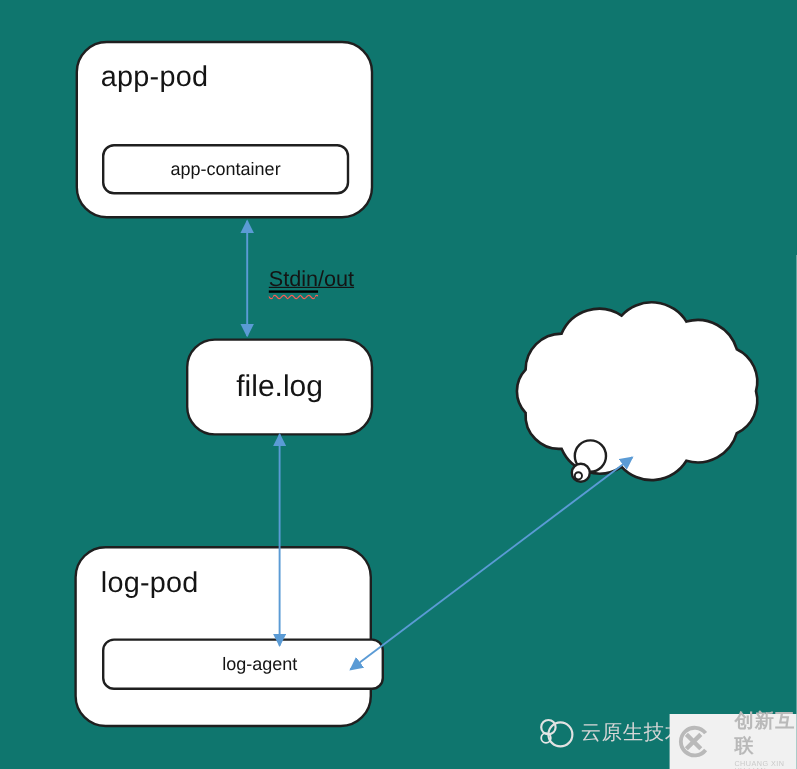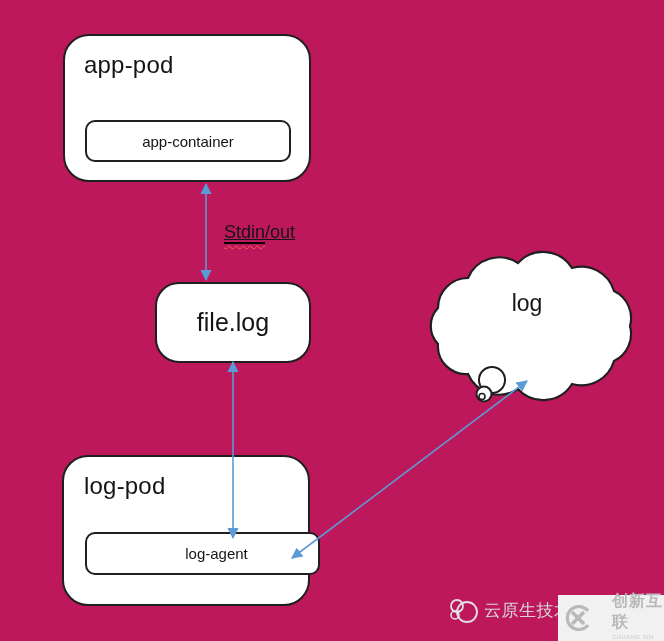--- a/index.html
+++ b/index.html
@@ -4,21 +4,21 @@
 <style>
   :root{
     --arrow:#5b9bd5;
     --outline:#1f1f1f;
     --squiggle:#ff5a52;
   }
   html,body{margin:0;padding:0;background:#ffffff;}
   .canvas{
     position:relative;
     width:664px;height:641px;
-    background:#be185d;
+    background:#0f766e;
     font-family:"Liberation Sans", sans-serif;
     overflow:hidden;
   }
   .overlay{
     position:absolute;left:0;top:0;width:664px;height:641px;
     z-index:3;pointer-events:none;
   }
   
   .pod{
     position:absolute;z-index:1;
@@ -136,21 +136,20 @@
     <span class="stdin-u"><span class="stdin-wavy">Stdin</span></span><span>/out</span>
   </div>
 
   <div class="box-file-log">file.log</div>
 
   <div class="pod box-log-pod"></div>
   <div class="pod-label label-log-pod">log-pod</div>
   <div class="inner-box box-log-agent">log-agent</div>
 
   <div class="cloud-text">
-    <div>log</div>
   </div>
 
   <svg class="wm-icon" width="34" height="32" viewBox="0 0 34 32">
     <circle cx="10" cy="10" r="6" fill="none" stroke="#e2e2e2" stroke-width="1.8"></circle>
     <circle cx="20" cy="16" r="10" fill="none" stroke="#e2e2e2" stroke-width="1.8"></circle>
     <circle cx="8" cy="19" r="4" fill="none" stroke="#e8e8e8" stroke-width="1.5"></circle>
   </svg>
   <div class="wm-text" style="color: rgb(214, 214, 214);">云原生技术</div>
 
   <div class="logo-block" style="background: rgb(241, 241, 241);">

